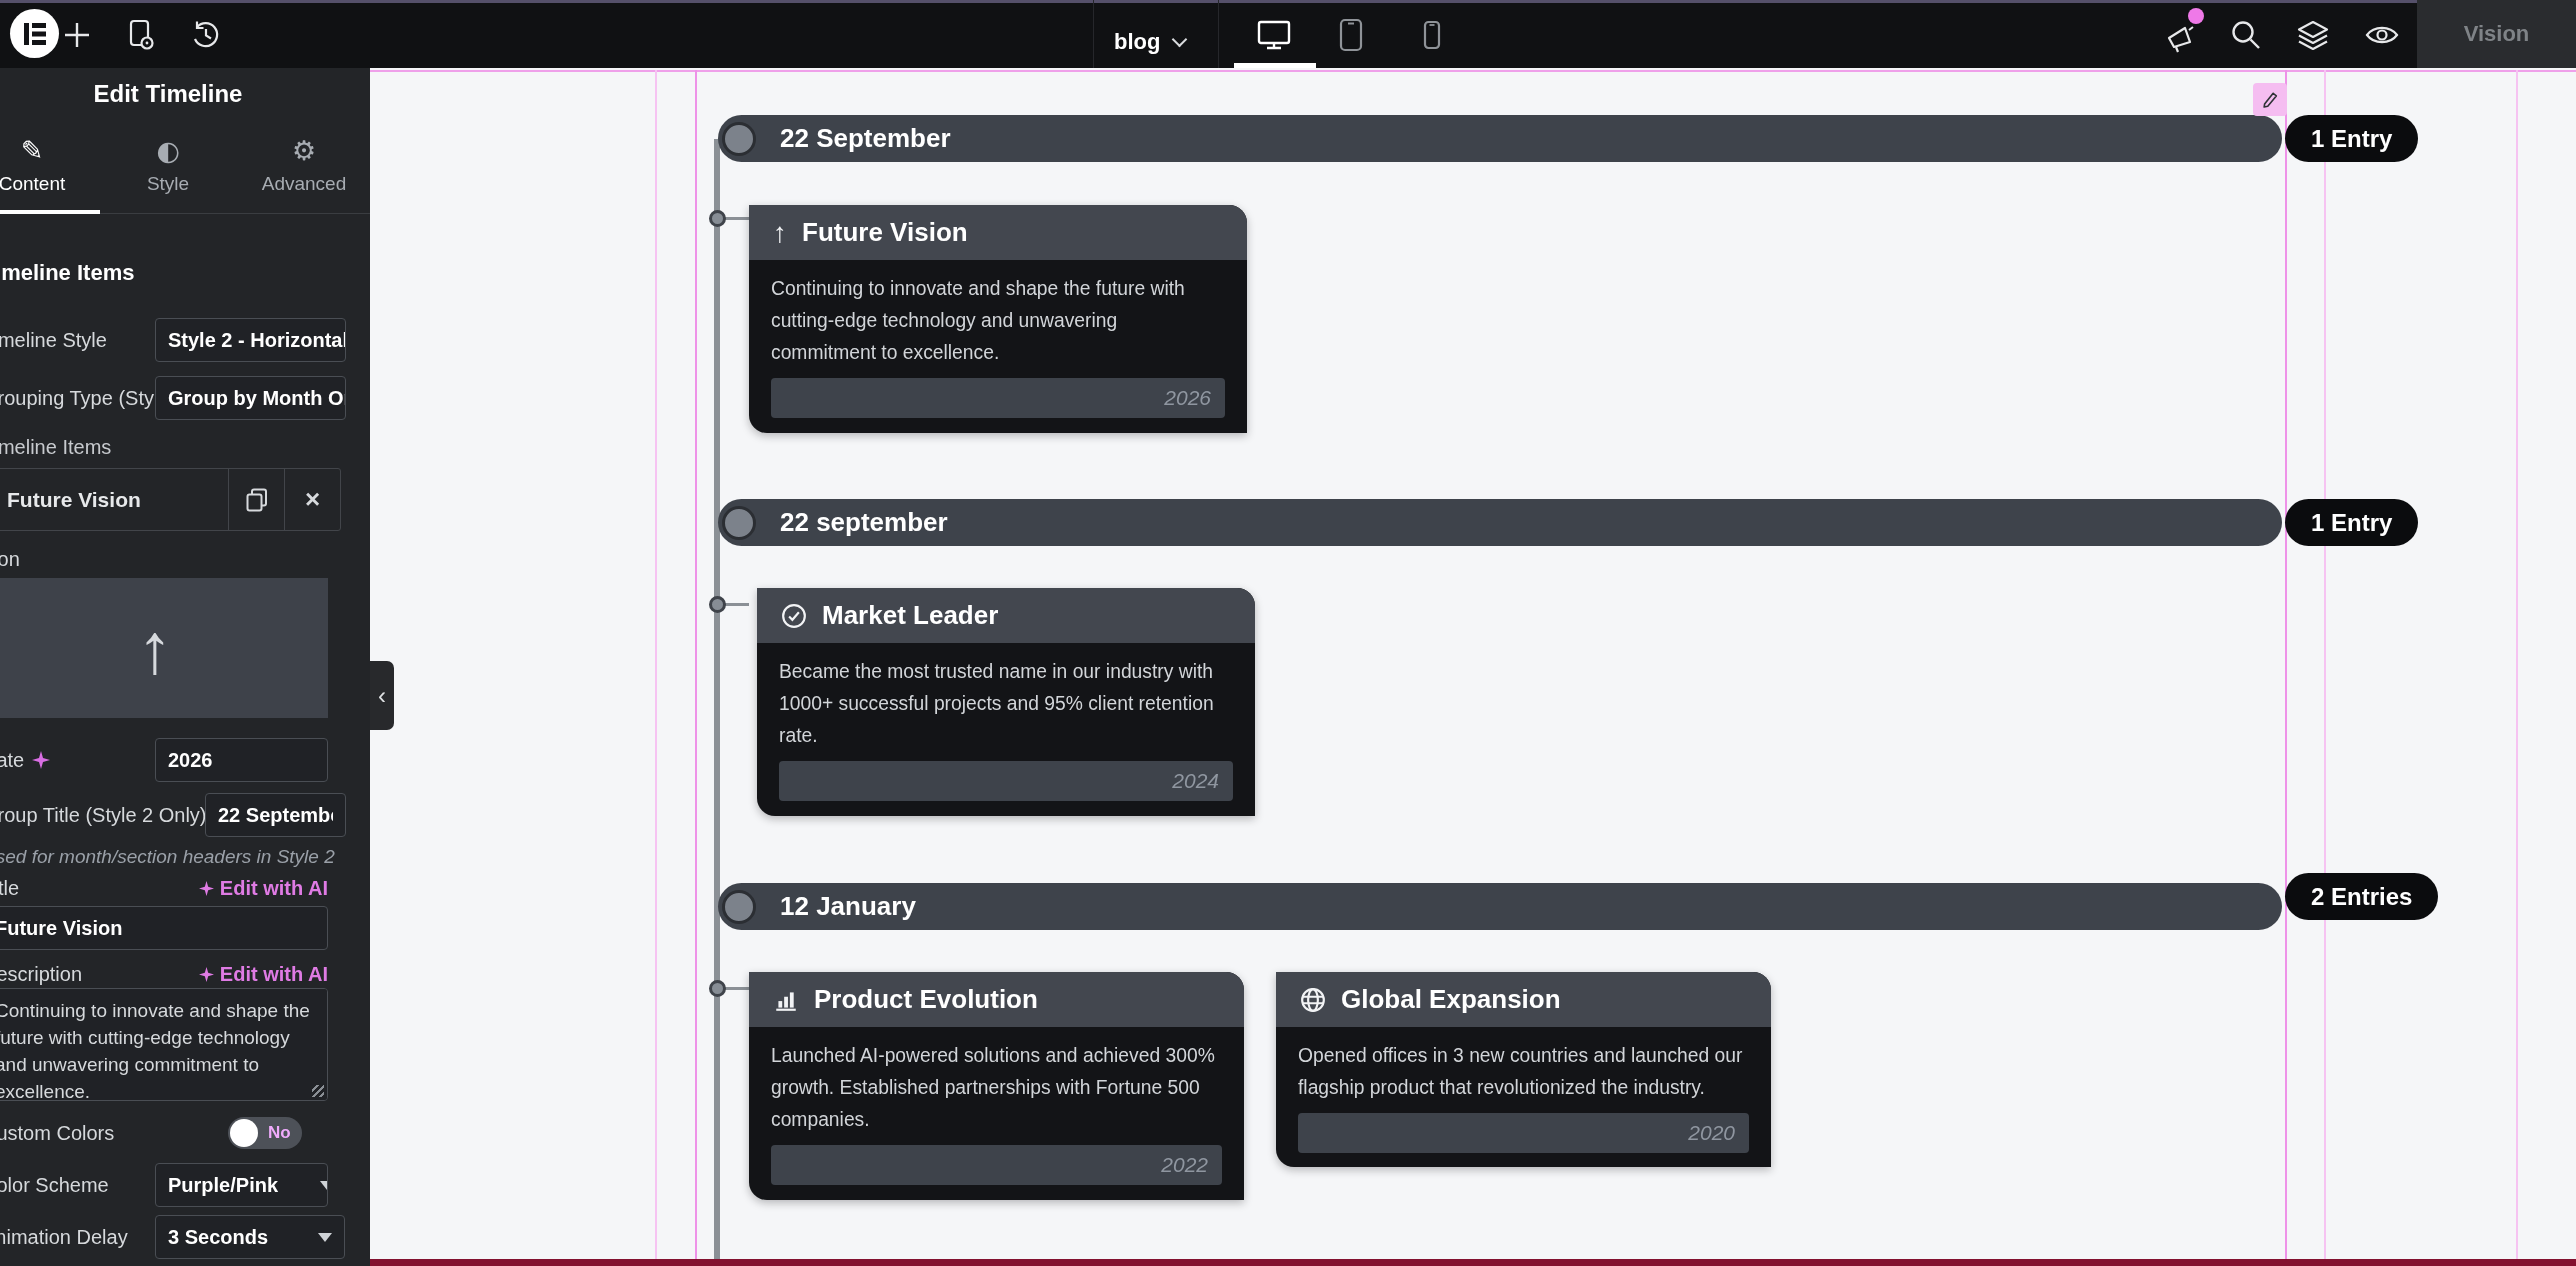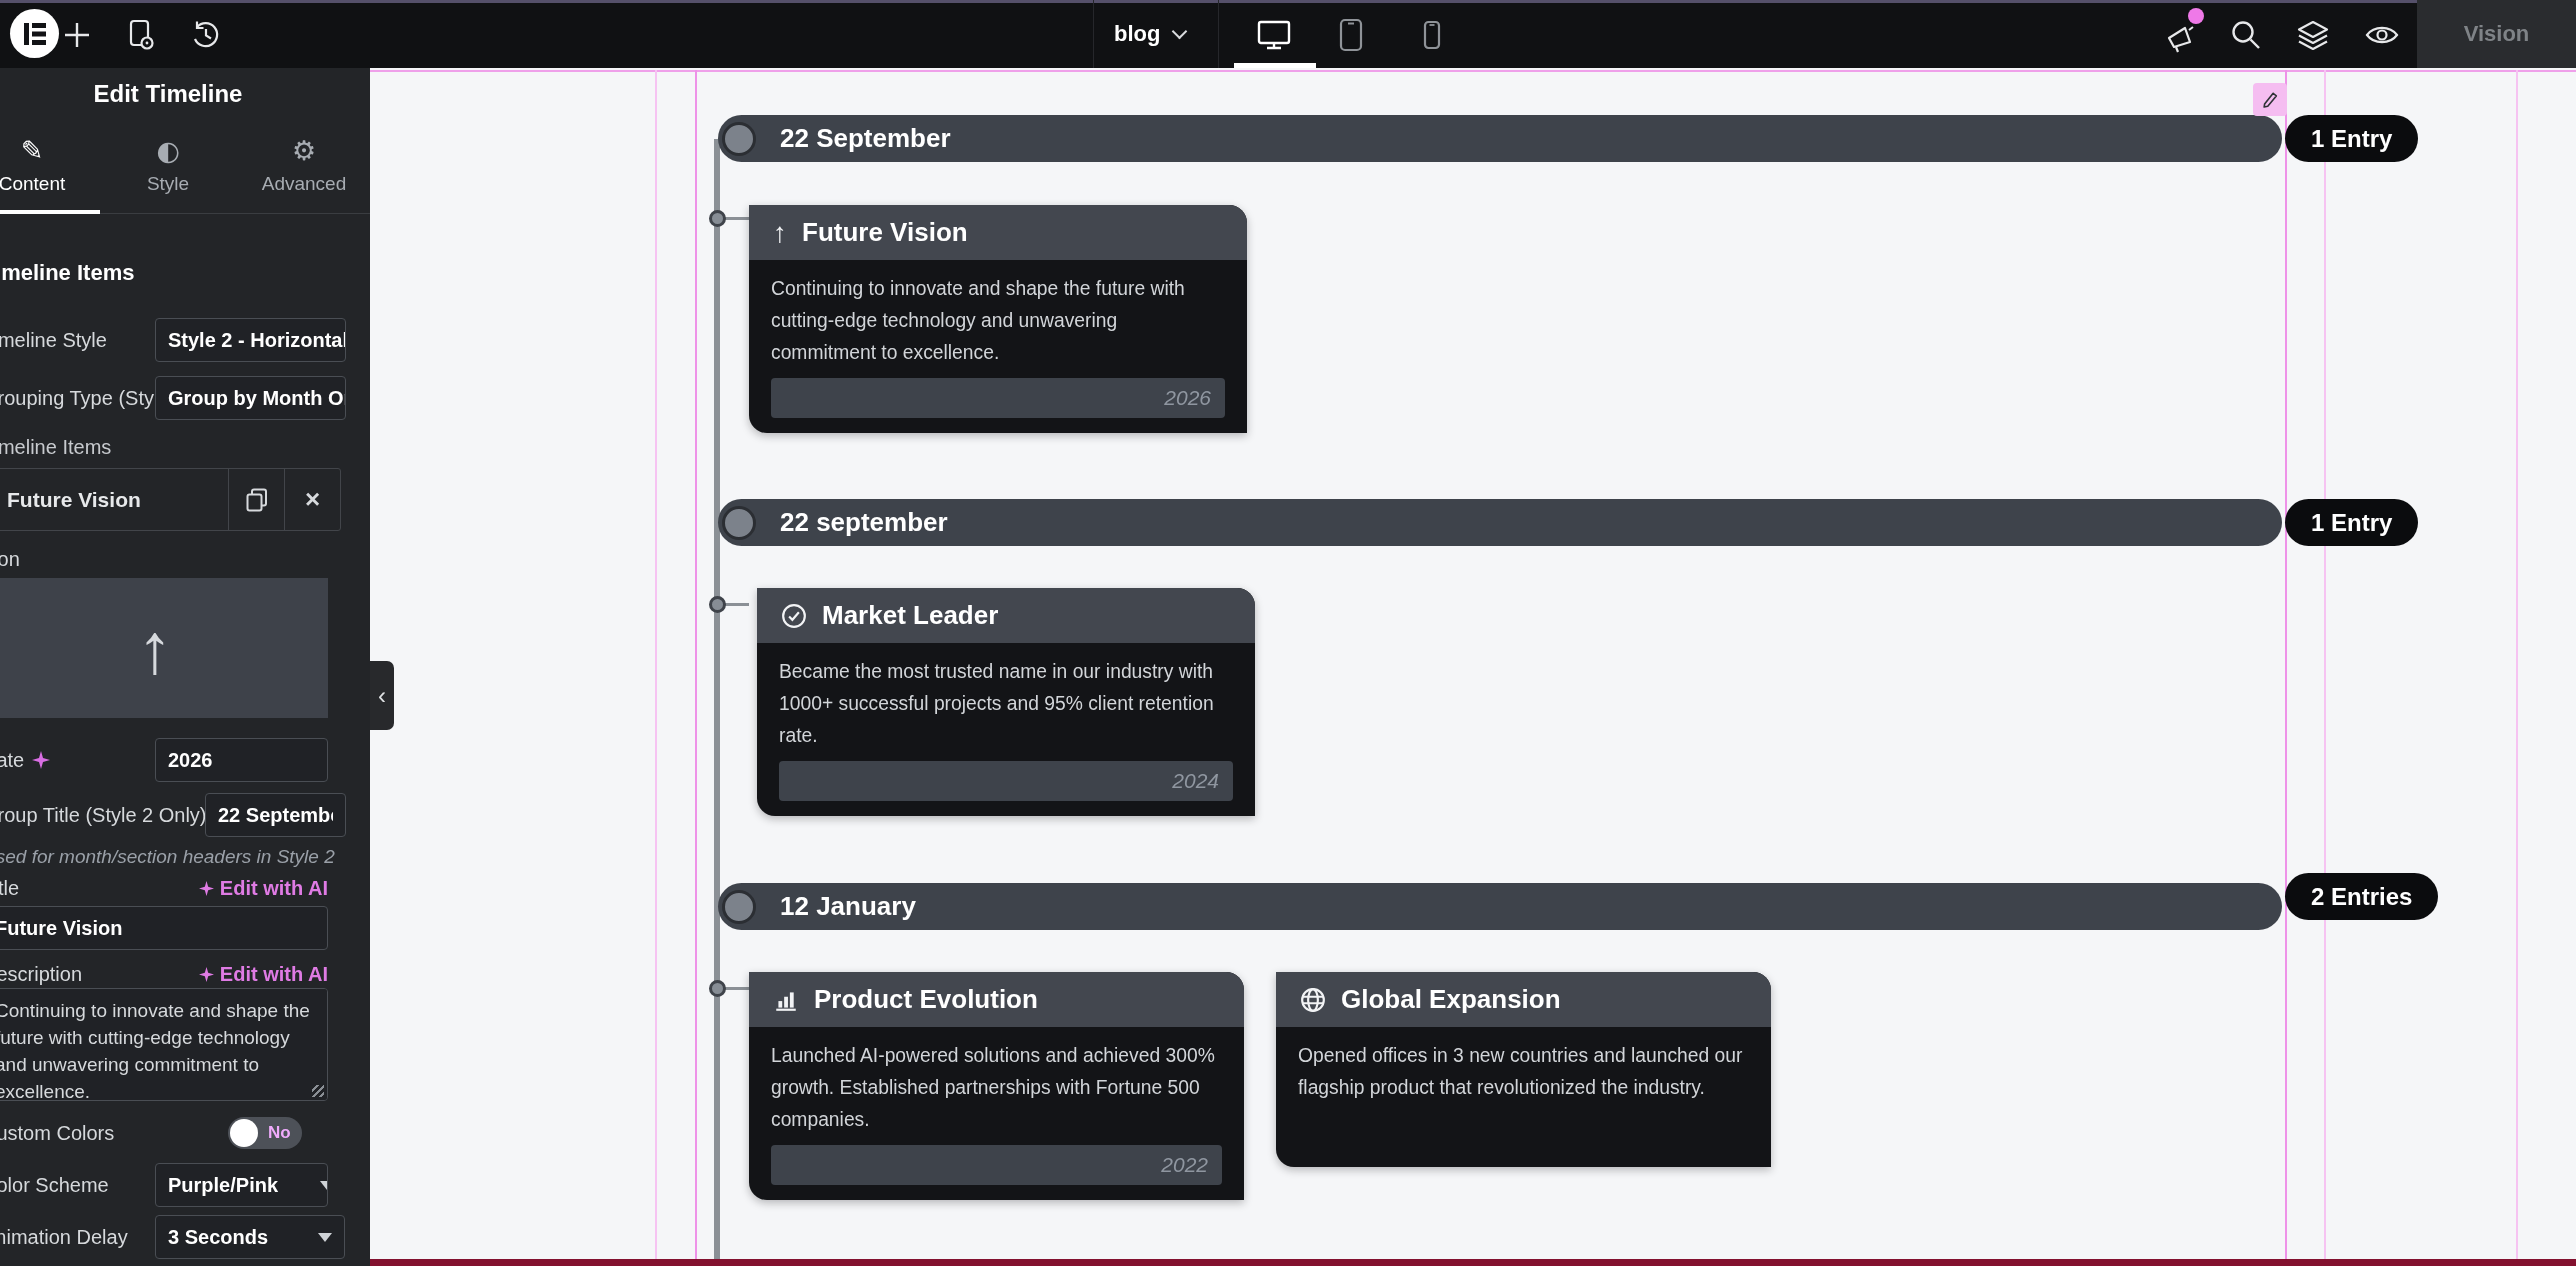--- a/index.html
+++ b/index.html
@@ -8,21 +8,21 @@
          font-family:"Liberation Sans","DejaVu Sans",sans-serif;background:#0f1012;}
 
   
   .topbar{position:absolute;left:0;top:0;width:2576px;height:68px;background:#101113;}
   .topstrip{position:absolute;left:0;top:0;width:2576px;height:3px;background:#55506a;}
   .logo-circle{position:absolute;left:10px;top:9px;width:49px;height:49px;border-radius:50%;
                background:#ffffff;display:flex;align-items:center;justify-content:center;}
   .tb-icon{position:absolute;top:15px;width:40px;height:40px;display:flex;align-items:center;
            justify-content:center;color:#e7e8ea;}
   .tb-sep{position:absolute;top:0;width:1px;height:68px;background:#26272b;}
-  .doc-switch{position:absolute;left:1100px;top:0;height:68px;display:flex;align-items:center;
+  .doc-switch{position:absolute;left:1100px;top:8px;height:68px;display:flex;align-items:center;
               gap:14px;padding:0 14px;color:#fff;font-size:22px;font-weight:600;cursor:pointer;}
   .chev-down{width:11px;height:11px;border-right:2.5px solid #d9dbde;border-bottom:2.5px solid #d9dbde;
              transform:rotate(45deg);margin-top:-5px;}
   .devtab{position:absolute;top:13px;width:44px;height:44px;display:flex;align-items:center;justify-content:center;}
   .dev-underline{position:absolute;left:1234px;top:63px;width:82px;height:5px;background:#ffffff;}
   .publish-btn{position:absolute;left:2417px;top:0;width:159px;height:68px;background:#2a2c2f;
                color:#7f8387;font-size:22px;font-weight:700;display:flex;align-items:center;
                justify-content:center;cursor:pointer;}
   .notif-dot{position:absolute;left:2188px;top:8px;width:16px;height:16px;border-radius:50%;background:#ef79e8;}
 
@@ -435,18 +435,21 @@
       <div class="card-h">
         <svg width="26" height="26" viewBox="0 0 24 24">
           <circle cx="12" cy="12" r="10" fill="none" stroke="#f2f3f5" stroke-width="2"></circle>
           <ellipse cx="12" cy="12" rx="4.5" ry="10" fill="none" stroke="#f2f3f5" stroke-width="2"></ellipse>
           <path d="M2.5 9 H21.5 M2.5 15 H21.5" stroke="#f2f3f5" stroke-width="2" fill="none"></path>
         </svg>
         <span class="card-title">Global Expansion</span>
       </div>
       <div class="card-b">
         <div class="card-desc">Opened offices in 3 new countries and launched our flagship product that revolutionized the industry.</div>
+        <div class="date-bar">
+          <span class="date-txt">2020</span>
+        </div>
       </div>
     </div>
 
   </div>
 </div>
 
 
 </body></html>

